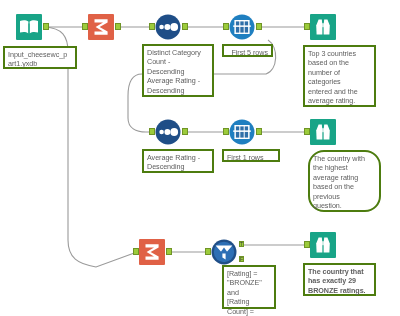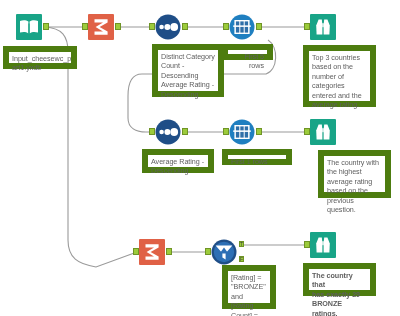--- a/index.html
+++ b/index.html
@@ -61,21 +61,21 @@
     font-size: 5px;
     color: #3b3b3b;
     line-height: 6px;
     font-family: "Liberation Sans", sans-serif;
   }
 
   
   .note {
     position: absolute;
     background: #ffffff;
-    border: 6px solid #4d7c0f;
+    border: 2px solid #4d7c0f;
     color: #5e5e5e;
     font-size: 7.2px;
     line-height: 9.4px;
     padding: 2px 3px 2px 3px;
     box-sizing: border-box;
     font-family: "Liberation Sans", sans-serif;
     white-space: pre-line;
     letter-spacing: -0.05px;
   }
 </style>
@@ -135,21 +135,21 @@
   <div class="node" style="left:155px; top:14px;">
     <svg class="glyph" viewBox="0 0 26 26">
       <circle cx="13" cy="13" r="12.5" fill="#1f4e87"></circle>
       <circle cx="6.6" cy="13" r="2.3" fill="#ffffff"></circle>
       <circle cx="12.4" cy="13" r="3" fill="#ffffff"></circle>
       <circle cx="19.2" cy="13" r="3.9" fill="#ffffff"></circle>
     </svg>
   </div>
   <div class="anchor" style="left:182px; top:23px;"></div>
 
-  <div class="note" style="left:142px; top:44px; width:72px; height:53px;margin-left:10px;">Distinct Category
+  <div class="note" style="left:142px; top:44px; width:72px; height:53px;">Distinct Category
 Count -
 Descending
 Average Rating -
 Descending</div>
 
   <div class="anchor" style="left:223px; top:23px;"></div>
   <div class="node" style="left:229px; top:14px;">
     <svg class="glyph" viewBox="0 0 26 26">
       <circle cx="13" cy="13" r="12.5" fill="#1f7fc0"></circle>
       <rect x="5.4" y="6" width="15.2" height="14" fill="#ffffff"></rect>
@@ -200,33 +200,33 @@
       <circle cx="13" cy="13" r="12.5" fill="#1f7fc0"></circle>
       <rect x="5.4" y="6" width="15.2" height="14" fill="#ffffff"></rect>
       <rect x="6.9" y="7.4" width="3.4" height="11.2" fill="#2f6fa8"></rect>
       <rect x="11.3" y="7.4" width="3.4" height="11.2" fill="#2f6fa8"></rect>
       <rect x="15.7" y="7.4" width="3.4" height="11.2" fill="#2f6fa8"></rect>
       <rect x="4.2" y="11.4" width="17.6" height="1.5" fill="#ffffff"></rect>
     </svg>
   </div>
   <div class="anchor" style="left:256px; top:128px;"></div>
 
-  <div class="note" style="left:222px; top:149px; width:70px; height:13px;">First 1 rows</div>
+  <div class="note" style="left:222px; top:149px; width:58px; height:13px;">First 1 rows</div>
 
   <div class="anchor" style="left:304px; top:128px;"></div>
   <div class="node" style="left:310px; top:119px;">
     <svg class="glyph" viewBox="0 0 26 26">
       <rect x="0" y="0" width="26" height="26" rx="1" fill="#18a487"></rect>
       <path d="M8.6 5.6 L11.8 5.6 L12.4 11 L12.4 20.4 L6.6 20.4 L6.2 11.4 Z" fill="#ffffff"></path>
       <path d="M17.4 5.6 L14.2 5.6 L13.6 11 L13.6 20.4 L19.4 20.4 L19.8 11.4 Z" fill="#ffffff"></path>
       <rect x="12.3" y="9.2" width="1.4" height="4" fill="#ffffff"></rect>
     </svg>
   </div>
 
-  <div class="note" style="left:318px; top:150px; width:73px; height:48px;">The country with
+  <div class="note" style="left:308px; top:150px; width:73px; height:62px;border-radius:16px;">The country with
 the highest
 average rating
 based on the
 previous
 question.</div>
 
   <div class="anchor" style="left:133px; top:248px;"></div>
   <div class="node" style="left:139px; top:239px;">
     <svg class="glyph" viewBox="0 0 26 26">
       <rect x="0" y="0" width="26" height="26" rx="1" fill="#e06146"></rect>

